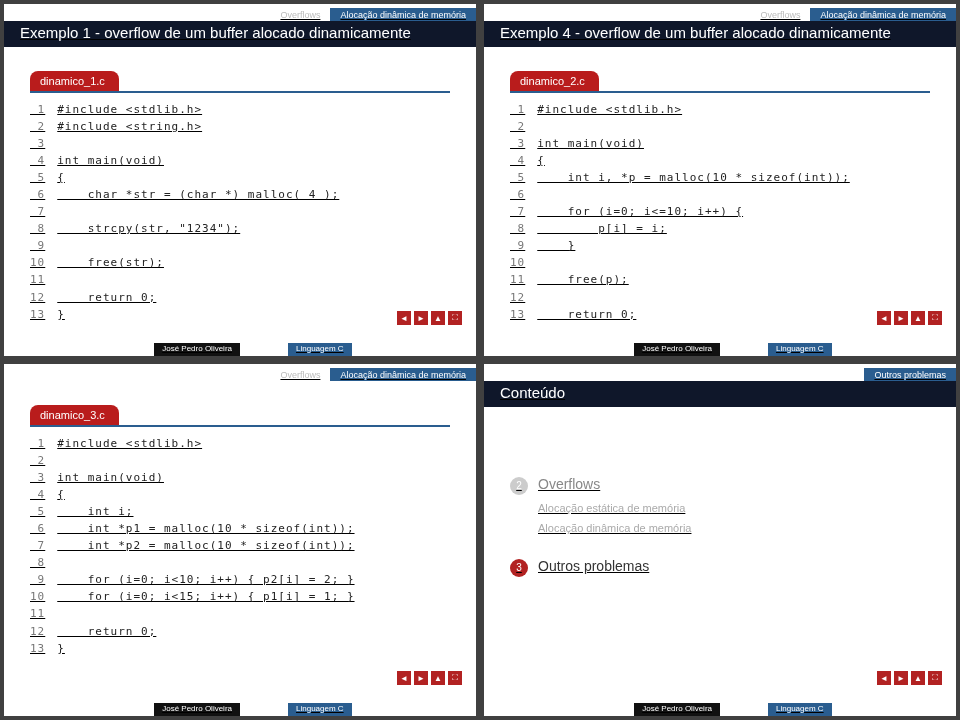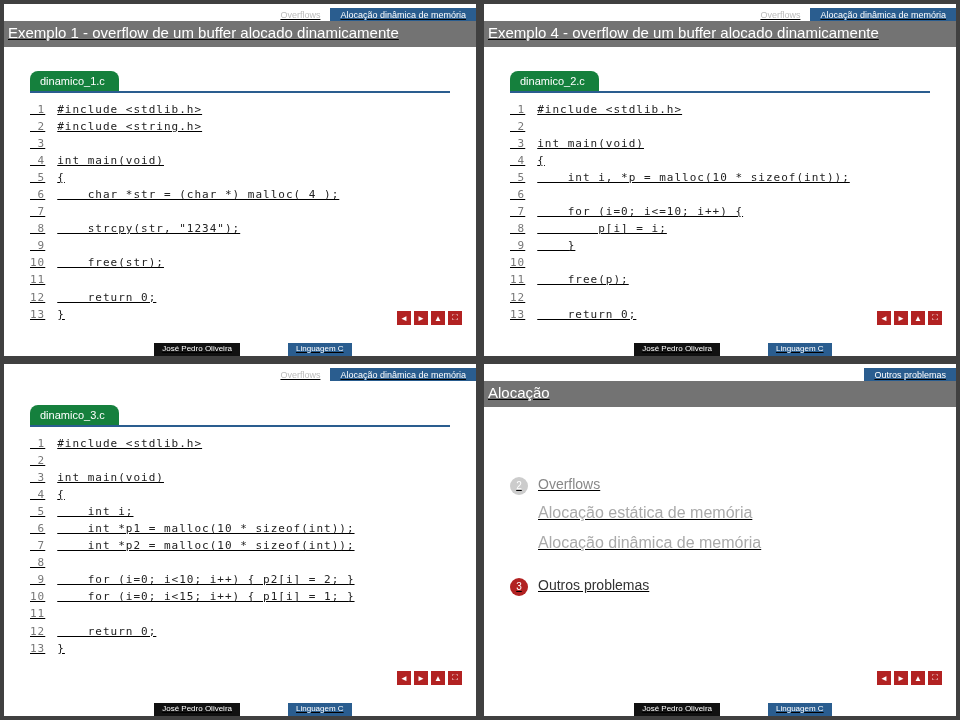--- a/index.html
+++ b/index.html
@@ -36,33 +36,33 @@
     padding: 2px 10px 1px 10px;
     color: #bbb;
     cursor: pointer;
   }
   .tab.active {
     background: #2a5d8f;
     color: #fff;
   }
   .tab.spacer { flex: 1; }
   .title-bar {
-    background: #737373;
+    background: #0f172a;
     color: #fff;
     font-size: 15px;
-    padding: 3px 12px 6px 4px;
+    padding: 3px 12px 6px 16px;
   }
   .body {
     flex: 1;
     padding: 24px 26px 10px 26px;
     position: relative;
   }
   .file-label {
     display: inline-block;
-    background: #15803d;
+    background: #b91c1c;
     color: #fff;
     font-size: 11px;
     padding: 4px 14px 4px 10px;
     border-radius: 8px 8px 0 0;
     margin-bottom: 0;
   }
   .file-rule {
     height: 2px;
     background: #2a5d8f;
     margin-bottom: 8px;
@@ -104,21 +104,21 @@
     font-size: 10px;
     margin-right: 10px;
     background: #ccc;
     color: #fff;
   }
   .toc-num.current {
     background: #b22222;
   }
   .toc-sub {
     margin-left: 28px;
-    font-size: 16px;
+    font-size: 11px;
     color: #aaa;
   }
   .toc-item.current .toc-label { color: #333; }
   .footer {
     display: flex;
     align-items: stretch;
     height: 13px;
     font-size: 8px;
     gap: 48px;
   }
@@ -327,21 +327,21 @@
           <span class="chip-blue">Linguagem C</span>
         </div>
     </div>
   </div>
 
   <div class="slide">
     <div class="tabs">
       <span class="tab spacer"></span>
       <span class="tab active">Outros problemas</span>
     </div>
-    <div class="title-bar">Alocação</div>
+    <div class="title-bar">Conteúdo</div>
     <div class="body">
       <div class="toc-list">
         <div class="toc-item">
           <span class="toc-num">2</span>
           <span class="toc-label">Overflows</span>
         </div>
         <div class="toc-sub">Alocação estática de memória</div>
         <div class="toc-sub">Alocação dinâmica de memória</div>
         <div style="height:14px"></div>
         <div class="toc-item current">

